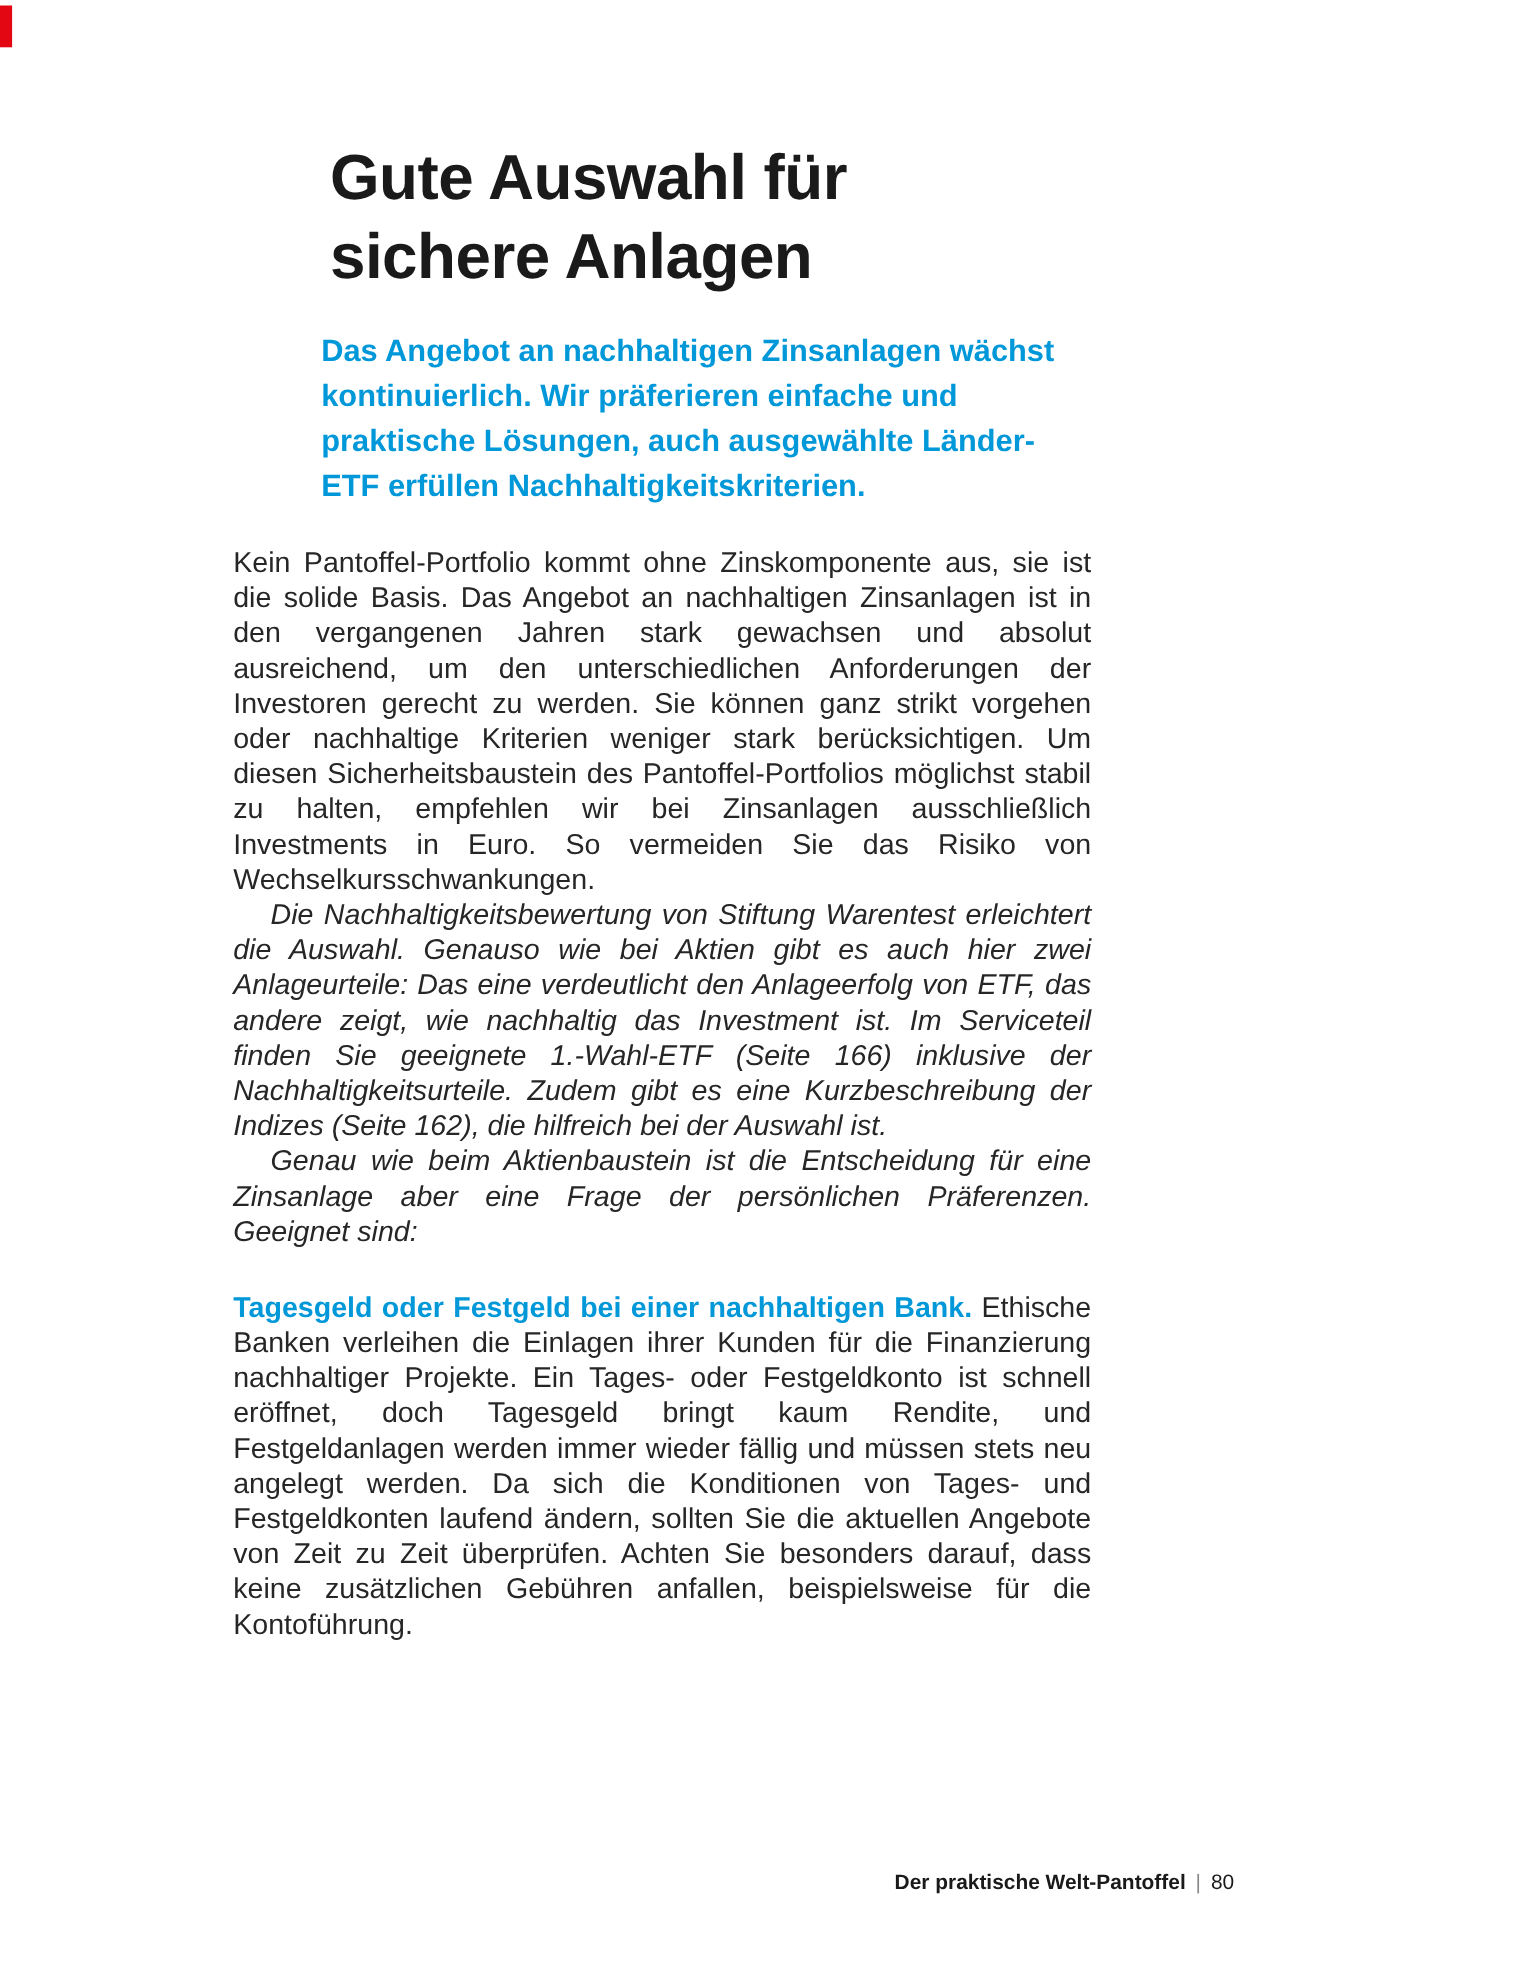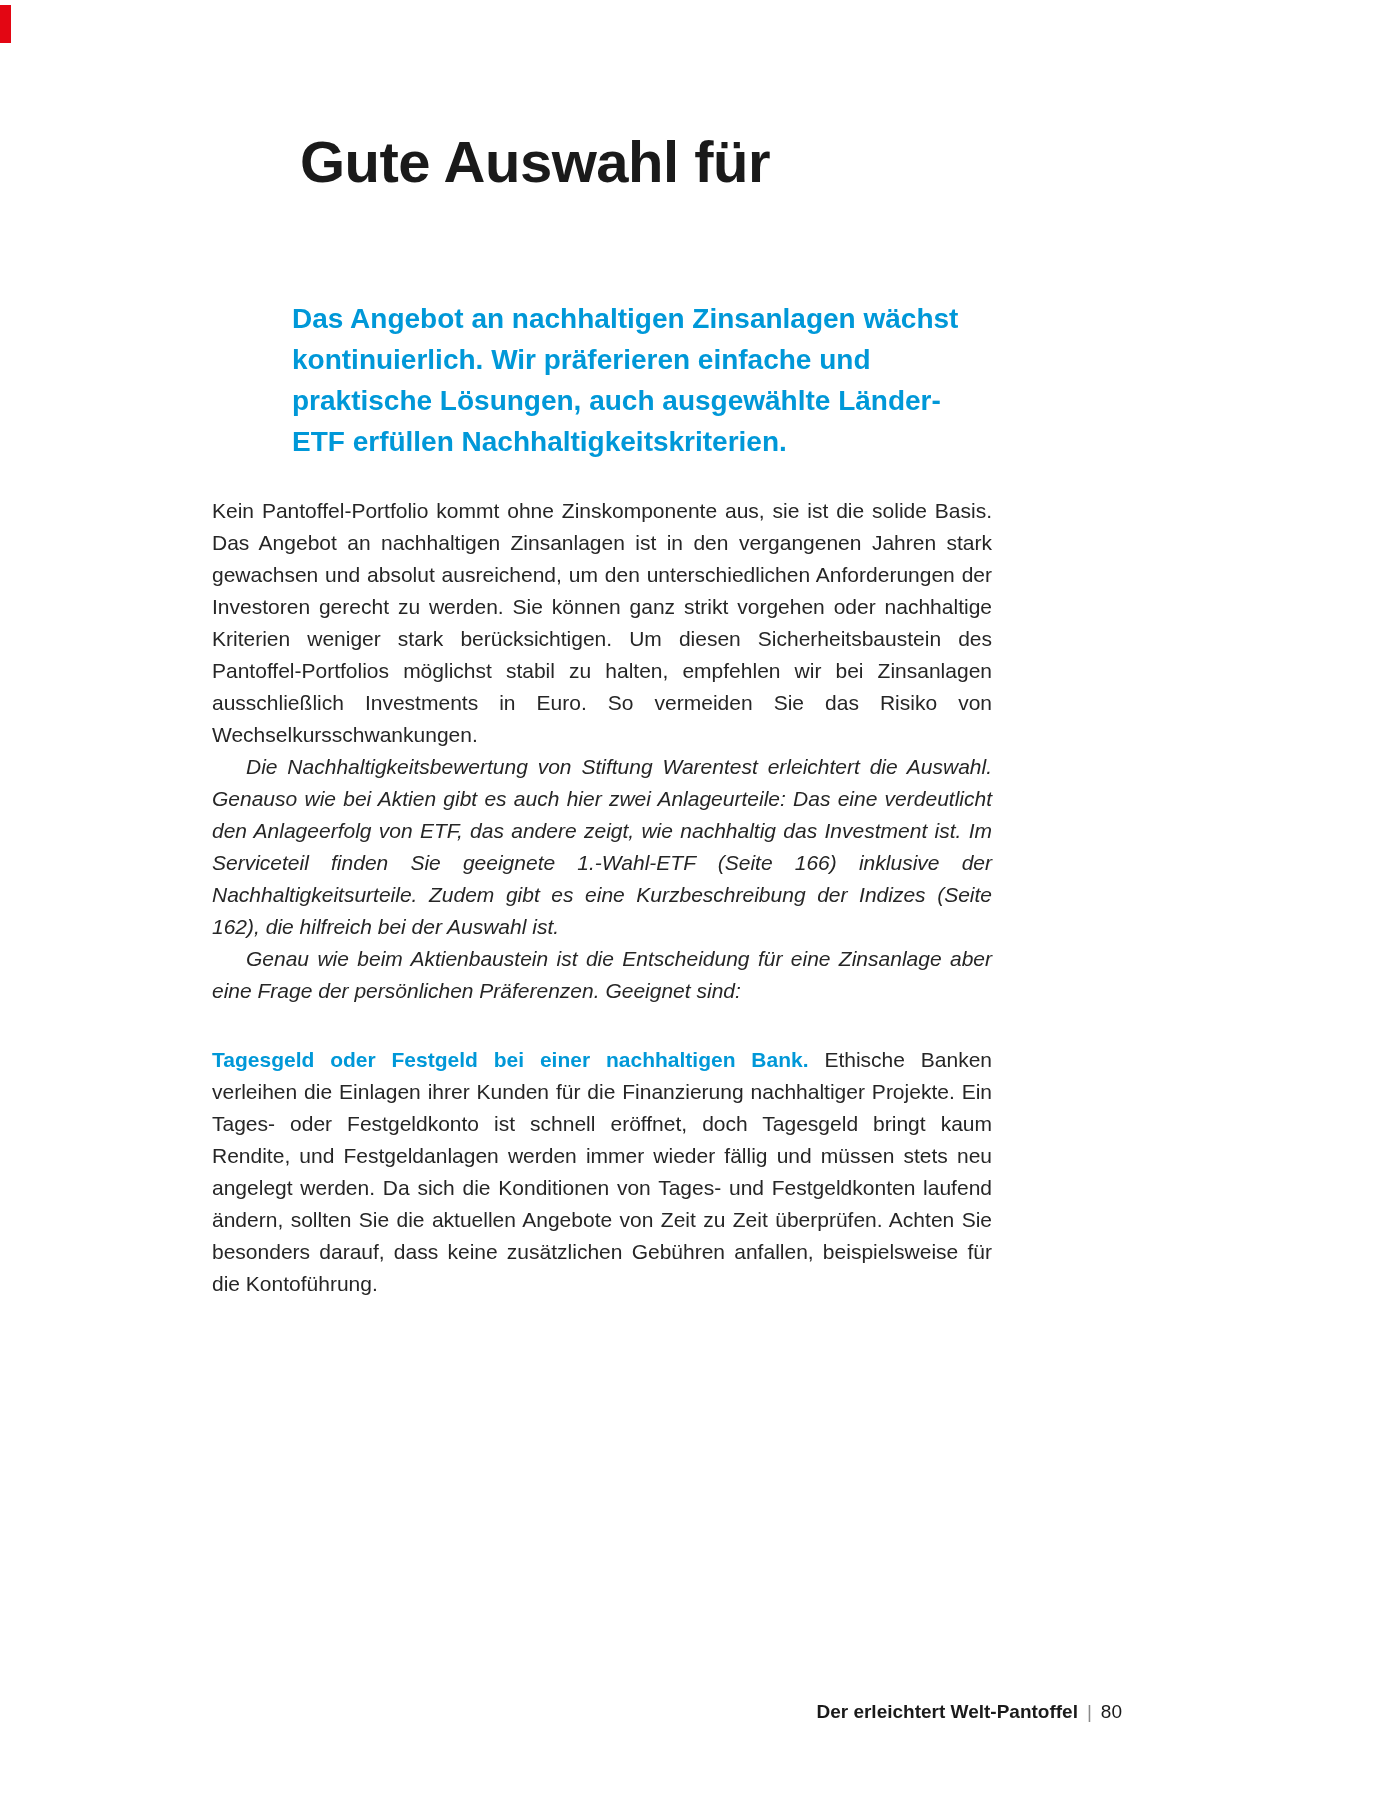--- a/index.html
+++ b/index.html
@@ -45,21 +45,21 @@
     font-size: 28px;
     line-height: 41px;
     font-weight: 700;
     color: #0098d8;
   }
   .body-text {
     position: absolute;
     left: 212px;
     top: 495px;
     width: 780px;
-    font-size: 21px;
+    font-size: 26px;
     line-height: 32px;
     text-align: justify;
     color: #262626;
     hyphens: auto;
     -webkit-hyphens: auto;
   }
   .body-text p {
     margin: 0;
   }
   .body-text p.indent {
@@ -98,28 +98,29 @@
 </style>
 </head>
 <body>
 
 <div class="page">
 
   <div class="red-mark"></div>
 
   <h1 class="heading">
     <span>Gute Auswahl für</span>
+    <span>sichere Anlagen</span>
   </h1>
 
   <p class="lead">Das Angebot an nachhaltigen Zinsanlagen wächst kontinuierlich. Wir präferieren einfache und praktische Lösungen, auch ausgewählte Länder-ETF erfüllen Nachhaltigkeitskriterien.</p>
 
   <div class="body-text">
     <p>Kein Pantoffel-Portfolio kommt ohne Zinskomponente aus, sie ist die solide Basis. Das Angebot an nachhaltigen Zinsanlagen ist in den vergangenen Jahren stark gewachsen und absolut ausreichend, um den unterschiedlichen Anforderungen der Investoren gerecht zu werden. Sie können ganz strikt vorgehen oder nachhaltige Kriterien weniger stark berücksichtigen. Um diesen Sicherheitsbaustein des Pantoffel-Portfolios möglichst stabil zu halten, empfehlen wir bei Zinsanlagen ausschließlich Investments in Euro. So vermeiden Sie das Risiko von Wechselkursschwankungen.</p>
     <p class="indent">Die Nachhaltigkeitsbewertung von Stiftung Warentest erleichtert die Auswahl. Genauso wie bei Aktien gibt es auch hier zwei Anlageurteile: Das eine verdeutlicht den Anlageerfolg von ETF, das andere zeigt, wie nachhaltig das Investment ist. Im Serviceteil finden Sie geeignete 1.-Wahl-ETF (Seite 166) inklusive der Nachhaltigkeitsurteile. Zudem gibt es eine Kurzbeschreibung der Indizes (Seite 162), die hilfreich bei der Auswahl ist.</p>
     <p class="indent">Genau wie beim Aktienbaustein ist die Entscheidung für eine Zinsanlage aber eine Frage der persönlichen Präferenzen. Geeignet sind:</p>
     <p class="topic"><span class="runin-label">Tagesgeld oder Festgeld bei einer nachhaltigen Bank.</span> <span>Ethische Banken verleihen die Einlagen ihrer Kunden für die Finanzierung nachhaltiger Projekte. Ein Tages- oder Festgeldkonto ist schnell eröffnet, doch Tagesgeld bringt kaum Rendite, und Festgeldanlagen werden immer wieder fällig und müssen stets neu angelegt werden. Da sich die Konditionen von Tages- und Festgeldkonten laufend ändern, sollten Sie die aktuellen Angebote von Zeit zu Zeit überprüfen. Achten Sie besonders darauf, dass keine zusätzlichen Gebühren anfallen, beispielsweise für die Kontoführung.</span></p>
   </div>
 
   <div class="footer">
-    <span class="footer-title">Der erleichtert Welt-Pantoffel</span><span class="footer-sep">|</span><span class="footer-page">80</span>
+    <span class="footer-title">Der praktische Welt-Pantoffel</span><span class="footer-sep">|</span><span class="footer-page">80</span>
   </div>
 
 </div>
 
 </body></html>

